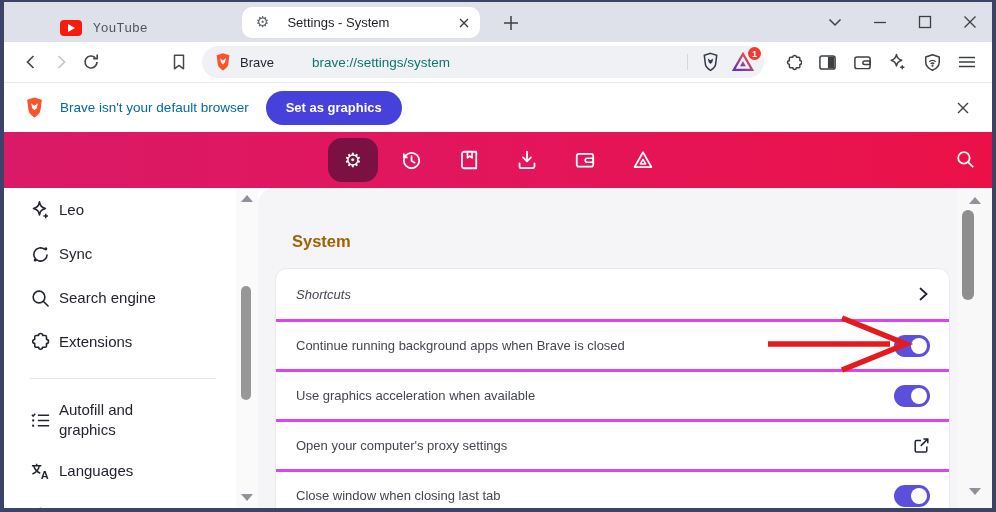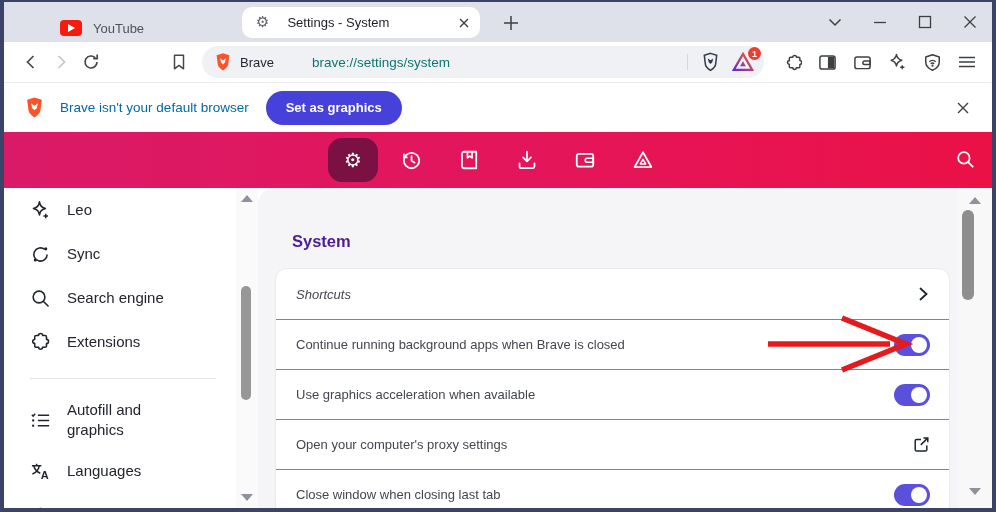--- a/index.html
+++ b/index.html
@@ -3,21 +3,21 @@
 <meta charset="utf-8">
 <style>
   * { margin:0; padding:0; box-sizing:border-box; }
   html,body { width:996px; height:512px; overflow:hidden; }
   body { font-family:"Liberation Sans","DejaVu Sans",sans-serif; background:#3b4367; position:relative; }
 
   .win { position:absolute; left:4px; top:2px; width:988px; height:506px; background:#fff; display:flex; flex-direction:column; overflow:hidden; }
 
   
   .tabstrip { height:40px; background:#dfe1ea; position:relative; flex:none; }
-  .tab-inactive { position:absolute; left:56px; top:0; height:52px; display:flex; align-items:center; gap:11px; }
+  .tab-inactive { position:absolute; left:56px; top:0; height:52px; display:flex; align-items:center; gap:11px;font-family:Liberation Mono, monospace; }
   .yt-icon { width:22px; height:16px; background:#f61c0d; border-radius:4px; position:relative; }
   .yt-icon::after { content:""; position:absolute; left:8px; top:4px; border-left:7px solid #fff; border-top:4px solid transparent; border-bottom:4px solid transparent; }
   .tab-inactive .tlabel { font-size:13px; color:#50535c; }
   .tab-active { position:absolute; left:238px; top:5px; width:238px; height:31px; background:#fff; border-radius:10px; display:flex; align-items:center; padding:0 10px 0 14px; }
   .gear-glyph { font-family:"DejaVu Sans",sans-serif; color:#5f6368; font-size:15px; line-height:1; }
   .tab-active .tlabel { font-size:13px; color:#1d1f24; margin-left:18px; flex:1; white-space:nowrap; overflow:hidden; }
   .icon-btn { display:flex; align-items:center; justify-content:center; }
   .newtab { position:absolute; left:496px; top:10px; width:22px; height:22px; }
   .wincontrols { position:absolute; right:0; top:0; height:40px; display:flex; align-items:center; }
   .wincontrols .icon-btn { width:45px; height:40px; }
@@ -47,40 +47,40 @@
   .navbar { height:56px; background:linear-gradient(90deg,#da1a67 0%,#e4155a 55%,#eb1147 100%); position:relative; flex:none; }
   .nav-center { position:absolute; left:50%; top:0; transform:translateX(-50%); height:56px; display:flex; align-items:center; }
   .nav-cell { width:58px; height:56px; display:flex; align-items:center; justify-content:center; }
   .nav-pill { width:50px; height:44px; border-radius:14px; background:#7b1042; display:flex; align-items:center; justify-content:center; }
   .nav-pill .gear-glyph { color:#fff; font-size:20px; }
   .nav-search { position:absolute; right:16px; top:16px; }
 
   
   .content { flex:1; display:flex; background:#fff; min-height:0; }
   .sidebar { width:232px; background:#fff; padding-top:0; overflow:hidden; }
-  .side-item { height:44px; display:flex; align-items:center; padding-left:26px; gap:16px; cursor:pointer; }
+  .side-item { height:44px; display:flex; align-items:center; padding-left:26px; gap:8px; cursor:pointer; }
   .side-item.tall { height:58px; }
   .side-item .slabel { font-size:15px; font-weight:500; color:#23252e; line-height:1.35; }
   .side-item svg { flex:none; }
   .side-div { border:none; border-top:1px solid #e4e4e9; margin:14px 20px 12px 26px; }
 
   .vscroll { position:relative; background:#fafafa; flex:none; }
   .vscroll .thumb { position:absolute; border-radius:6px; background:#979797; }
   .tri-up, .tri-down { position:absolute; left:50%; transform:translateX(-50%); width:0; height:0; border-left:6px solid transparent; border-right:6px solid transparent; }
   .tri-up { border-bottom:7px solid #8f929a; }
   .tri-down { border-top:7px solid #8f929a; }
   .sidescroll { width:22px; }
   .sidescroll .thumb { left:5px; width:10px; top:98px; height:114px; }
   .sidescroll .tri-up { top:7px; }
   .sidescroll .tri-down { bottom:7px; }
 
   .main { flex:1; background:#f5f4f6; border-top-left-radius:16px; position:relative; overflow:hidden; }
-  .page-title { position:absolute; left:34px; top:44px; font-size:16.5px; font-weight:700; color:#4c1d95; }
+  .page-title { position:absolute; left:34px; top:44px; font-size:16.5px; font-weight:700; color:#a16207; }
   .card { position:absolute; left:17px; right:8px; top:80px; height:280px; background:#fff; border:1px solid #e9e9ee; border-radius:12px; overflow:hidden; }
-  .row { height:50px; display:flex; align-items:center; padding:0 19px 0 20px; border-top:1px solid #d946ef; cursor:pointer; }
+  .row { height:50px; display:flex; align-items:center; padding:0 19px 0 20px; border-top:3px solid #d946ef; cursor:pointer; }
   .row:first-child { border-top:none;font-style:italic; }
   .row .rlabel { font-size:13px; color:#44464f; }
   .row .ctrl { margin-left:auto; display:flex; align-items:center; }
   .toggle { width:36px; height:22px; border-radius:11px; background:#5a50dc; position:relative; flex:none; }
   .toggle .knob { position:absolute; top:3px; right:3px; width:16px; height:16px; border-radius:50%; background:#fff; }
 
   .mainscroll { width:34px; background:#f8f8f9; }
   .mainscroll .thumb { left:4px; width:12px; top:22px; height:90px; background:#8e8e8e; }
   .mainscroll .tri-up { top:9px; }
   .mainscroll .tri-down { bottom:13px; }

